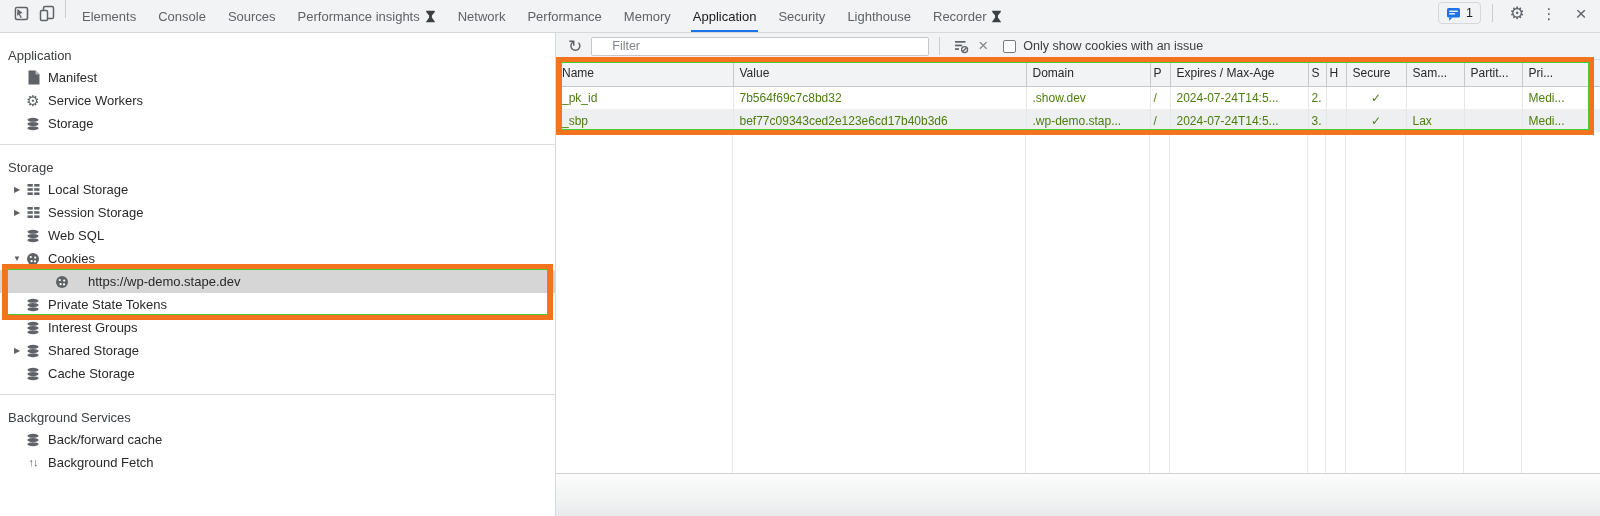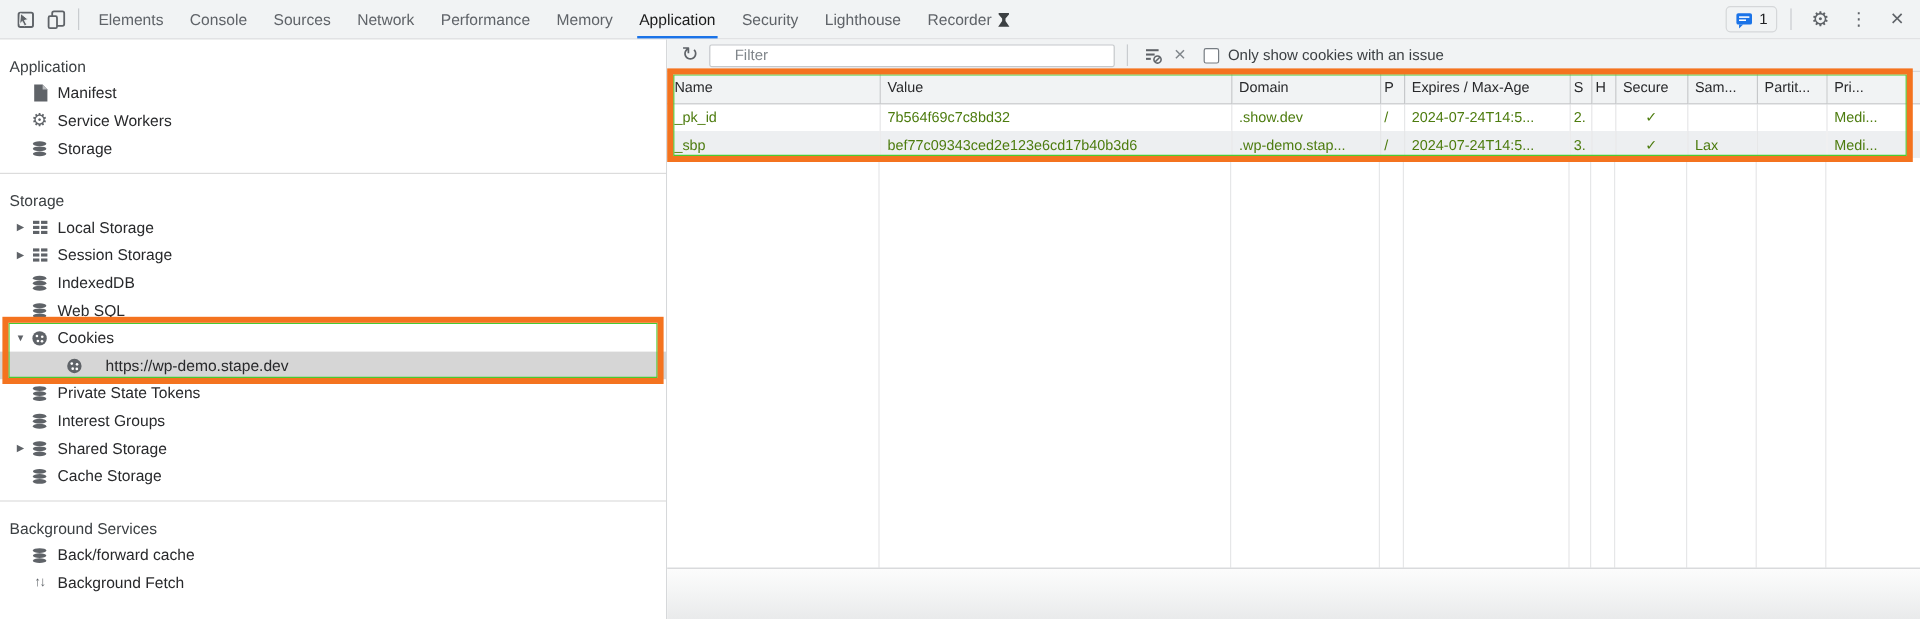--- a/index.html
+++ b/index.html
@@ -2,21 +2,21 @@
 <html><head>
 <meta charset="utf-8">
 <style>
   * { margin:0; padding:0; box-sizing:border-box; }
   html,body { width:1600px; height:516px; overflow:hidden; background:#fff;
     font-family:"Liberation Sans","DejaVu Sans",sans-serif; color:#202124; }
   .devtools { width:1600px; height:516px; display:flex; flex-direction:column; position:relative; }
 
   
   .tabbar { height:33px; background:#f1f3f4; border-bottom:1px solid #d6d8da;
-    display:flex; align-items:center; padding:0 6px 0 8px; flex:0 0 auto; }
+    display:flex; align-items:flex-start; padding:0 6px 0 8px; flex:0 0 auto; }
   .tb-iconbtn { width:26px; height:26px; display:flex; align-items:center; justify-content:center; cursor:pointer; }
   .vsep { width:1px; height:18px; background:#c9cccf; margin:0 5px; }
   .tabs { display:flex; align-items:stretch; height:32px; }
   .tab { position:relative; display:flex; align-items:center; gap:5px; padding:0 11px;
     font-size:13px; color:#5f6368; cursor:pointer; white-space:nowrap; }
   .tab.active { color:#1a1a1a; }
   .tab.active::after { content:""; position:absolute; left:9px; right:9px; bottom:0;
     height:2.5px; background:#1a73e8; }
   .tb-right { margin-left:auto; display:flex; align-items:center; gap:6px; }
   .issues-btn { display:flex; align-items:center; gap:5px; border:1px solid #d5d7d9;
@@ -109,20 +109,28 @@
       <div class="tab">
           <span>Elements</span>
         </div>
       <div class="tab">
           <span>Console</span>
         </div>
       <div class="tab">
           <span>Sources</span>
         </div>
       <div class="tab">
+        <span>Performance insights</span>
+        <span>
+          <svg width="11" height="13" viewBox="0 0 11 13">
+              <path d="M1.2 0.8h8.6v1.2L6.9 5.4v2.2l3.3 4.6H0.8l3.3-4.6V5.4L1.2 2z" fill="#3c4043"></path>
+            </svg>
+        </span>
+      </div>
+      <div class="tab">
           <span>Network</span>
         </div>
       <div class="tab">
           <span>Performance</span>
         </div>
       <div class="tab">
           <span>Memory</span>
         </div>
       <div class="tab active">
           <span>Application</span>
@@ -228,31 +236,20 @@
                   <rect x="0.5" y="1" width="5.3" height="2.6"></rect>
                   <rect x="7.2" y="1" width="5.3" height="2.6"></rect>
                   <rect x="0.5" y="5.2" width="5.3" height="2.6"></rect>
                   <rect x="7.2" y="5.2" width="5.3" height="2.6"></rect>
                   <rect x="0.5" y="9.4" width="5.3" height="2.6"></rect>
                   <rect x="7.2" y="9.4" width="5.3" height="2.6"></rect>
                 </g>
               </svg>
           </span>
           <span class="lbl">Session Storage</span>
-        </div>
-        <div class="side-row">
-          <span class="arrow"></span>
-          <span class="icn">
-            <svg width="14" height="14" viewBox="0 0 14 14">
-                <ellipse cx="7" cy="2.8" rx="5.6" ry="2" fill="#5f6368"></ellipse>
-                <ellipse cx="7" cy="7" rx="5.6" ry="2" fill="#5f6368"></ellipse>
-                <ellipse cx="7" cy="11.2" rx="5.6" ry="2" fill="#5f6368"></ellipse>
-              </svg>
-          </span>
-          <span class="lbl">IndexedDB</span>
         </div>
         <div class="side-row">
           <span class="arrow"></span>
           <span class="icn">
             <svg width="14" height="14" viewBox="0 0 14 14">
                 <ellipse cx="7" cy="2.8" rx="5.6" ry="2" fill="#5f6368"></ellipse>
                 <ellipse cx="7" cy="7" rx="5.6" ry="2" fill="#5f6368"></ellipse>
                 <ellipse cx="7" cy="11.2" rx="5.6" ry="2" fill="#5f6368"></ellipse>
               </svg>
           </span>

